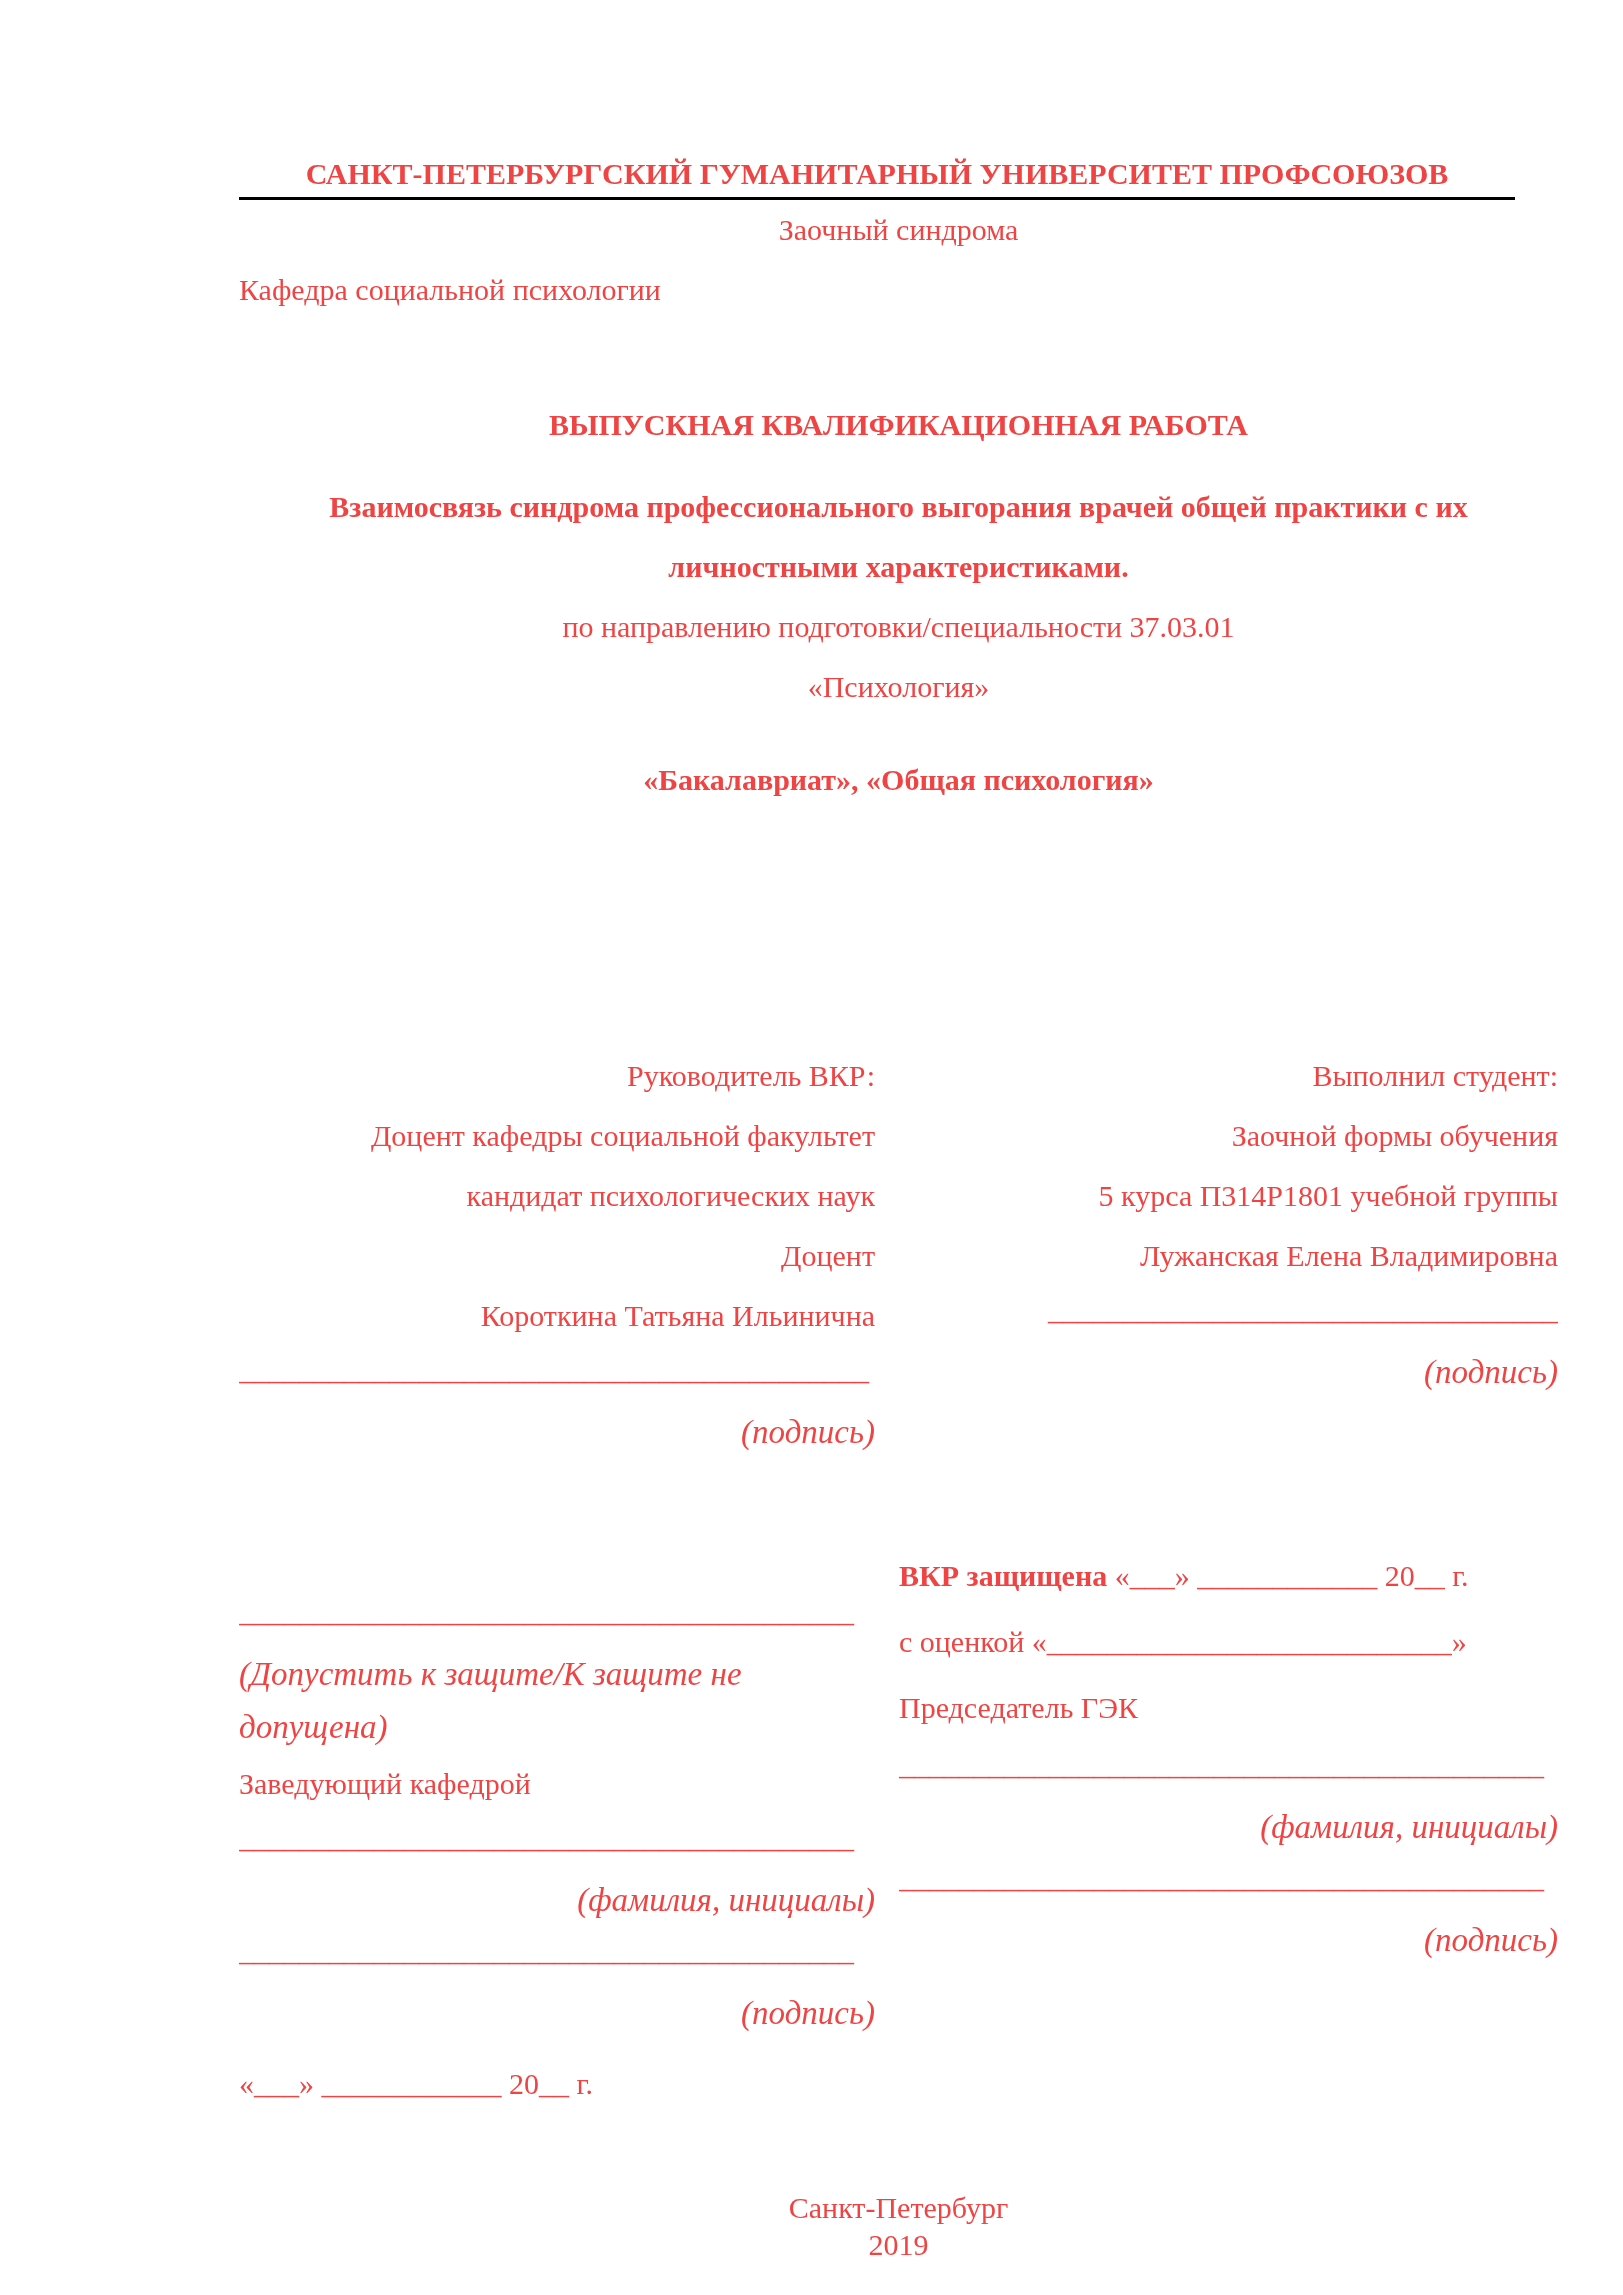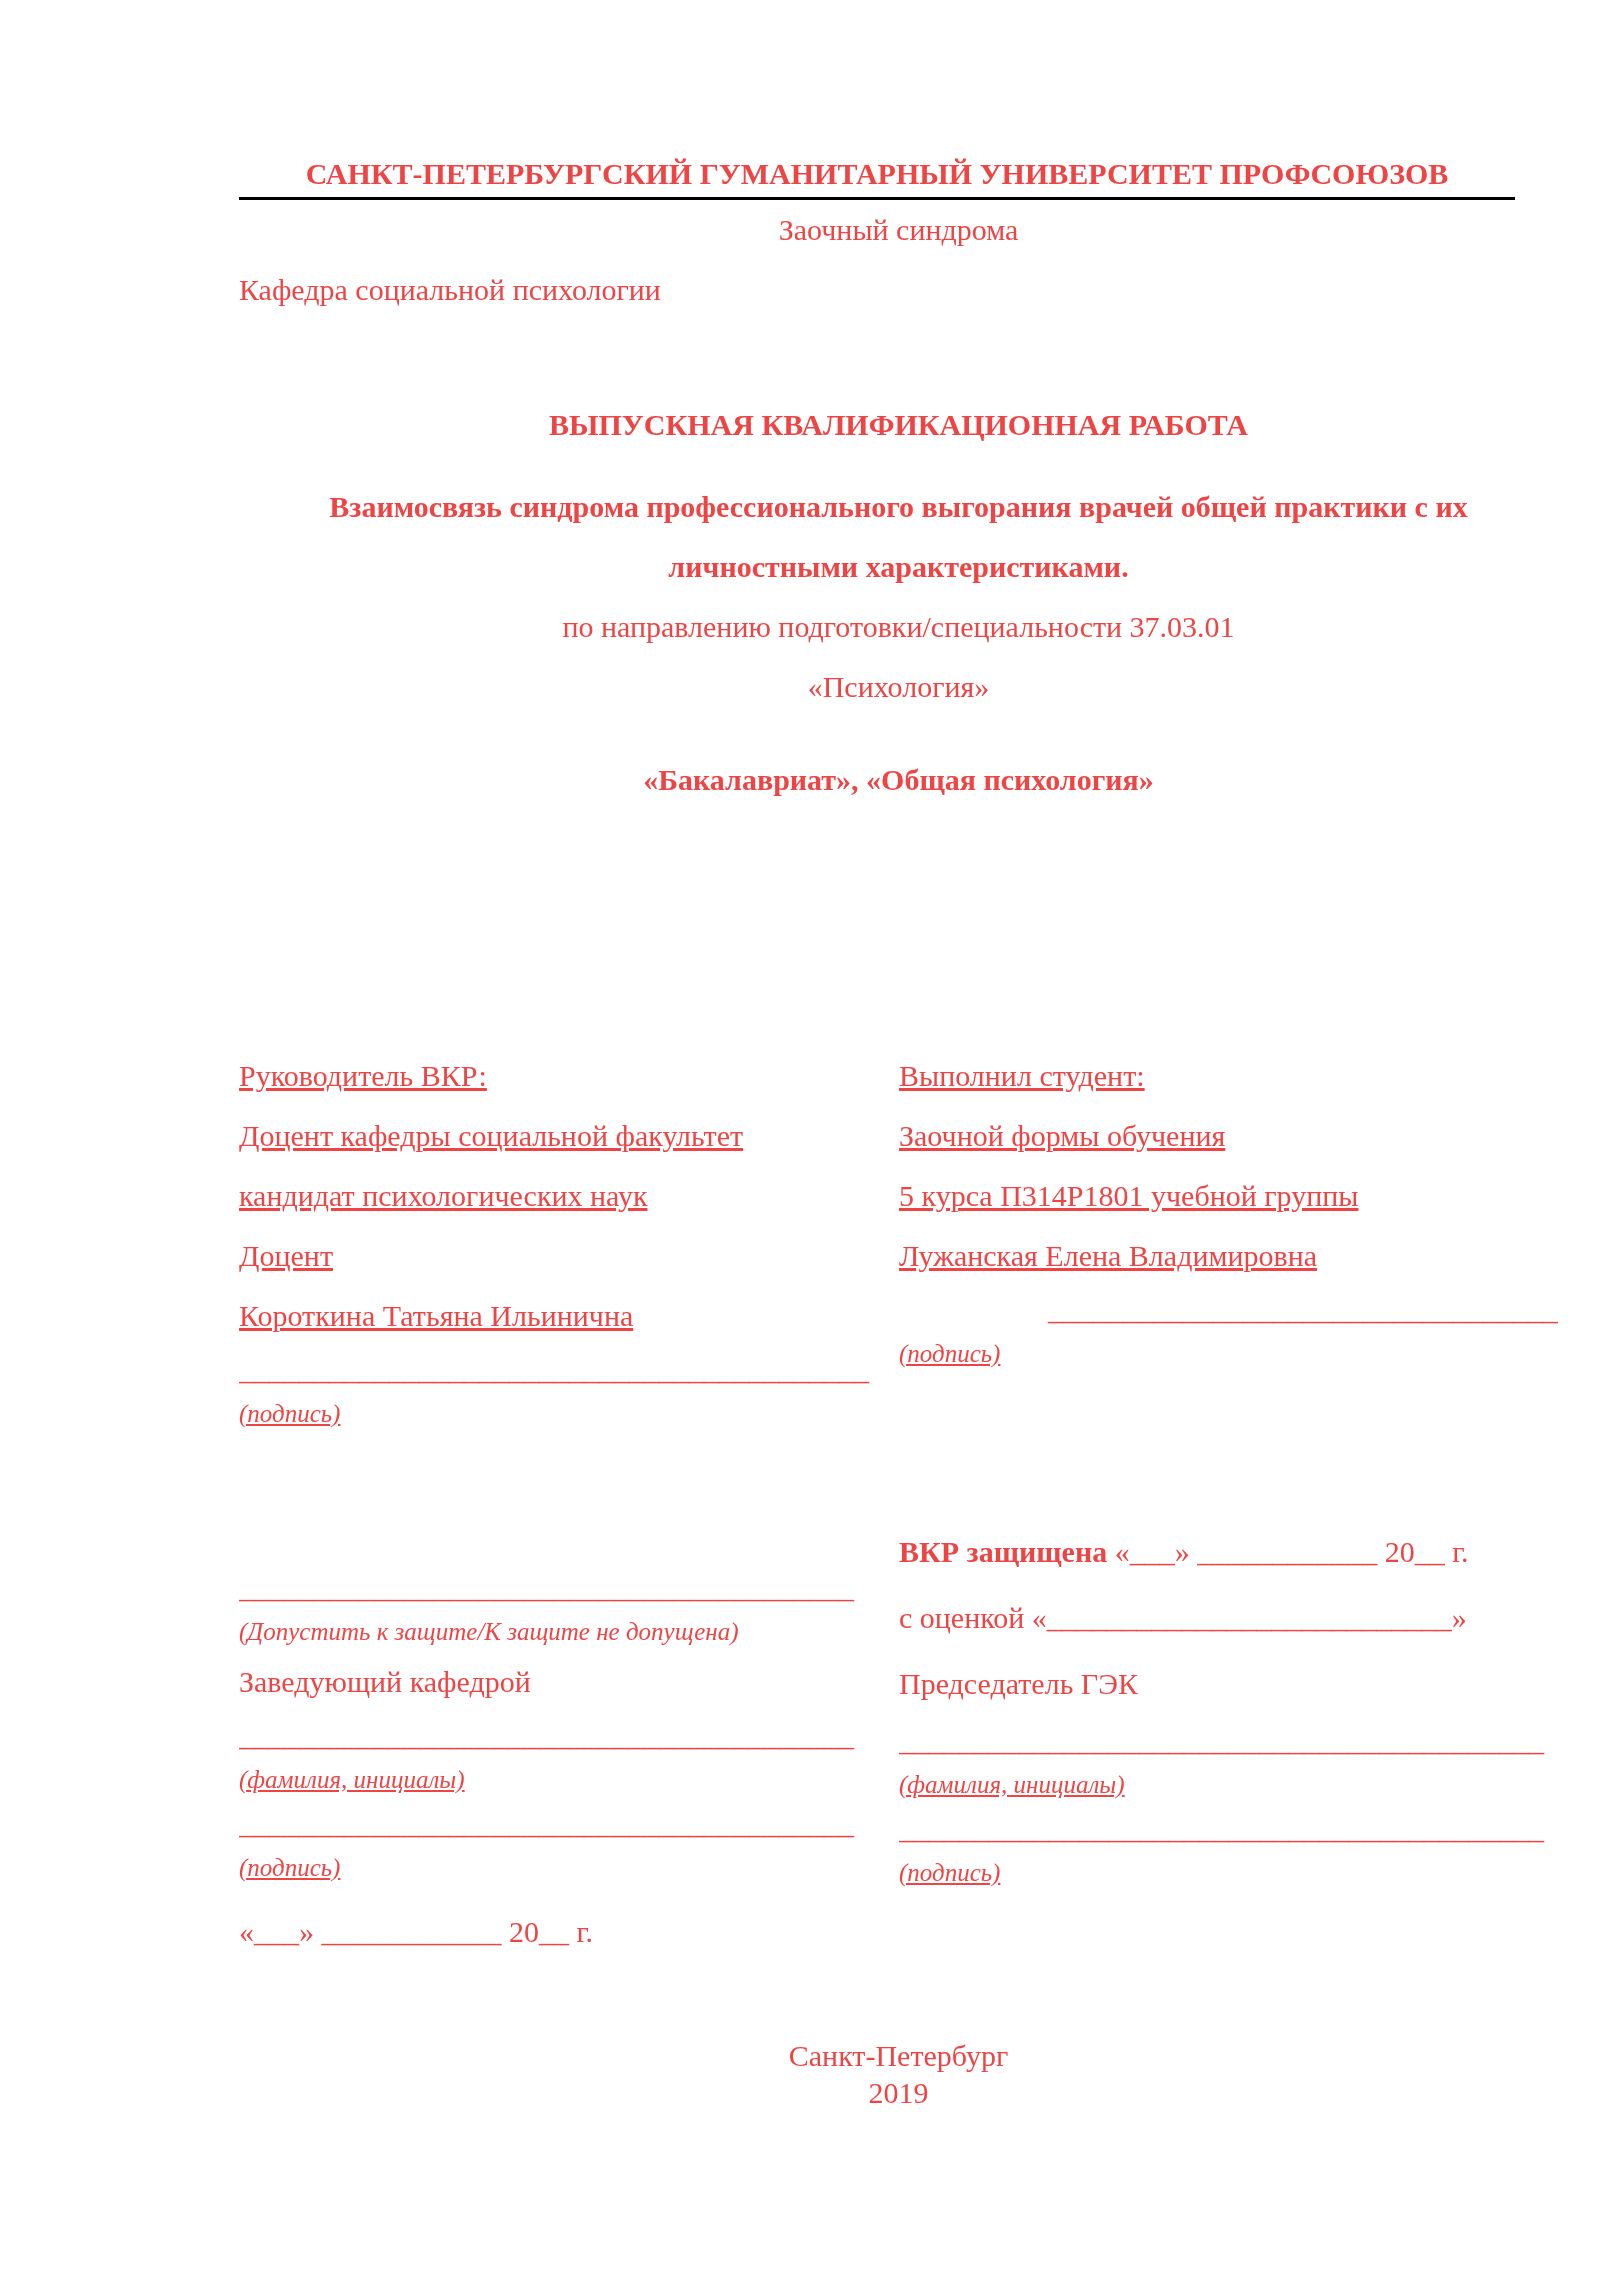--- a/index.html
+++ b/index.html
@@ -55,32 +55,33 @@
     text-align: center;
   }
   .cols {
     margin-top: 236px;
     display: flex;
     justify-content: space-between;
     align-items: flex-start;
   }
   .col-left  { width: 636px; }
   .col-right { width: 659px; }
-  .c  { text-align: left; text-decoration: underline; }
+  .c  { text-align: right; }
   .l  { text-align: left; }
   .r  { text-align: right; }
   .sig-line {
     white-space: nowrap;
     overflow: hidden;
     line-height: 1.6;
   }
   .caption {
     font-style: italic;
-    font-size: 25px;
+    font-size: 33px;
     line-height: 1.6;
+    margin-top: 12px;
   }
   .block-gap-left  { margin-top: 130px; }
   .block-gap-right { margin-top: 145px; }
   .defense-row { line-height: 2.2; }
   .bold { font-weight: bold; }
   .date-row { margin-top: 14px; }
   .footer {
     margin-top: 75px;
     text-align: center;
     line-height: 1.25;

